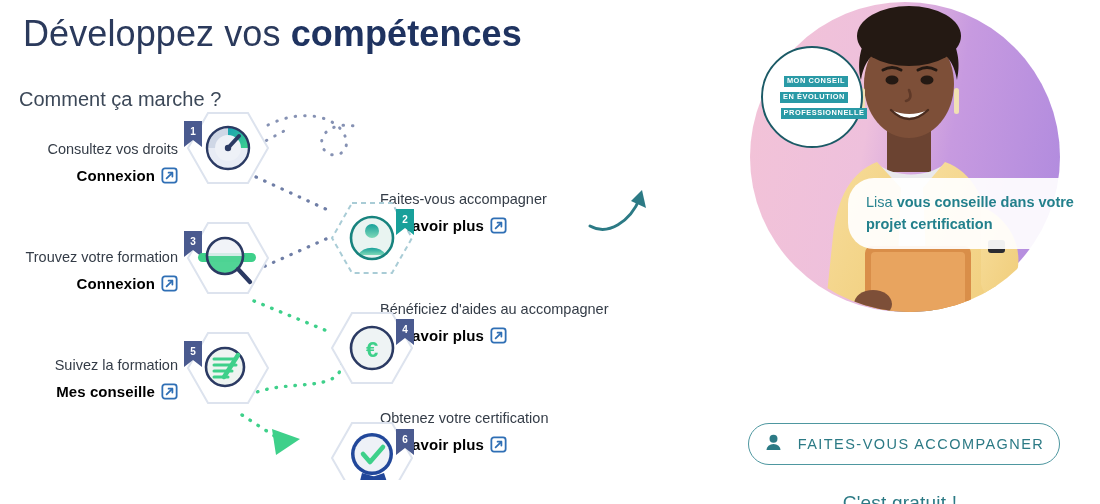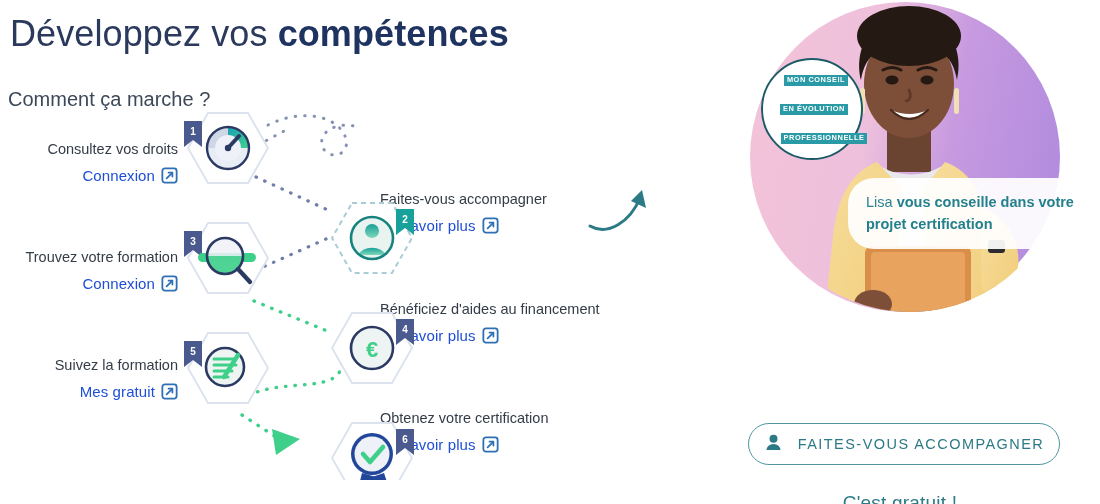--- a/index.html
+++ b/index.html
@@ -8,73 +8,73 @@
     background:#ffffff;
     font-family:"Liberation Sans","DejaVu Sans",sans-serif;
     overflow:hidden;
     position:relative;
     -webkit-font-smoothing:antialiased;
   }
   .stage{position:relative;width:1100px;height:504px;}
 
   
   .page-title{
-    position:absolute;left:10px;top:12px;
+    position:absolute;left:23px;top:12px;
     font-size:36px;line-height:44px;
     color:#2b3a5c;font-weight:300;letter-spacing:.1px;
     white-space:nowrap;
   }
   .page-title b{font-weight:700;color:#1f3360;}
   .subheading{
-    position:absolute;left:8px;top:86px;
+    position:absolute;left:19px;top:86px;
     font-size:20px;line-height:26px;
     color:#3c4858;font-weight:400;
     white-space:nowrap;
   }
 
   
   .step-text{position:absolute;}
   .step-text .title{
     font-size:14.5px;line-height:19px;color:#343c47;font-weight:400;
     white-space:nowrap;
   }
   .step-text .linkrow{
     display:flex;align-items:center;gap:6px;margin-top:8px;
     white-space:nowrap;
   }
   .step-text.right-align .linkrow{justify-content:flex-end;}
   .step-text.right-align .title{text-align:right;}
   .step-link{
-    font-size:15px;font-weight:400;color:#1d4ed8;
+    font-size:15px;font-weight:700;color:#000000;
     text-decoration:none;letter-spacing:.1px;text-align:right;
   }
   .ext-ico{display:inline-block;width:17px;height:17px;flex:0 0 17px;}
 
   
   .flow{position:absolute;left:180px;top:105px;width:420px;height:375px;}
   .flow svg{position:absolute;left:0;top:0;}
 
   
   .right-panel{position:absolute;left:700px;top:0;width:400px;height:504px;}
   .photo-circle{
     position:absolute;left:45px;top:-8px;width:320px;height:400px;
     overflow:hidden;
   }
   .circle-bg{
     position:absolute;left:5px;top:10px;width:310px;height:310px;
     border-radius:50%;
     background:linear-gradient(100deg,#f3c3d7 0%,#eec0dc 38%,#c79ae0 62%,#ae89de 100%);
   }
   .logo-badge{
-    position:absolute;left:16px;top:66px;width:98px;height:98px;
+    position:absolute;left:16px;top:54px;width:98px;height:98px;
     border-radius:50%;
     border:2px solid #1b5a66;
     background:#ffffff;
     display:flex;flex-direction:column;align-items:center;justify-content:center;
-    gap:18px;
+    gap:5px;
     z-index:6;
   }
   .logo-line{
     background:#2a9aa6;color:#ffffff;
     font-size:7.4px;font-weight:700;letter-spacing:.55px;
     padding:1.5px 3px;line-height:8px;white-space:nowrap;
     font-family:"Liberation Sans","DejaVu Sans",sans-serif;
     margin-left:24px;
   }
   .logo-line.l1{margin-left:8px;}
@@ -144,21 +144,21 @@
             <path d="M6.6 13.4 L13.2 6.8" stroke="#2f6fb5" stroke-width="2.1" stroke-linecap="round"></path>
             <path d="M8.9 6.7 L13.4 6.7 L13.4 11.2" fill="none" stroke="#2f6fb5" stroke-width="2.1" stroke-linecap="round" stroke-linejoin="round"></path>
           </svg>
       </span>
     </div>
   </div>
 
   <div class="step-text right-align" style="left:-10px;top:356px;width:188px;">
     <div class="title">Suivez la formation</div>
     <div class="linkrow">
-      <a class="step-link" href="#">Mes gratuit</a>
+      <a class="step-link" href="#">Mes conseille</a>
       <span class="ext-ico">
         <svg viewBox="0 0 20 20" width="17" height="17">
             <rect x="1.6" y="1.6" width="16.8" height="16.8" rx="3" fill="none" stroke="#2f6fb5" stroke-width="2.1"></rect>
             <path d="M6.6 13.4 L13.2 6.8" stroke="#2f6fb5" stroke-width="2.1" stroke-linecap="round"></path>
             <path d="M8.9 6.7 L13.4 6.7 L13.4 11.2" fill="none" stroke="#2f6fb5" stroke-width="2.1" stroke-linecap="round" stroke-linejoin="round"></path>
           </svg>
       </span>
     </div>
   </div>
 
@@ -170,21 +170,21 @@
         <svg viewBox="0 0 20 20" width="17" height="17">
             <rect x="1.6" y="1.6" width="16.8" height="16.8" rx="3" fill="none" stroke="#2f6fb5" stroke-width="2.1"></rect>
             <path d="M6.6 13.4 L13.2 6.8" stroke="#2f6fb5" stroke-width="2.1" stroke-linecap="round"></path>
             <path d="M8.9 6.7 L13.4 6.7 L13.4 11.2" fill="none" stroke="#2f6fb5" stroke-width="2.1" stroke-linecap="round" stroke-linejoin="round"></path>
           </svg>
       </span>
     </div>
   </div>
 
   <div class="step-text" style="left:380px;top:300px;">
-    <div class="title">Bénéficiez d'aides au financement</div>
+    <div class="title">Bénéficiez d'aides au accompagner</div>
     <div class="linkrow">
       <a class="step-link" href="#">En savoir plus</a>
       <span class="ext-ico">
         <svg viewBox="0 0 20 20" width="17" height="17">
             <rect x="1.6" y="1.6" width="16.8" height="16.8" rx="3" fill="none" stroke="#2f6fb5" stroke-width="2.1"></rect>
             <path d="M6.6 13.4 L13.2 6.8" stroke="#2f6fb5" stroke-width="2.1" stroke-linecap="round"></path>
             <path d="M8.9 6.7 L13.4 6.7 L13.4 11.2" fill="none" stroke="#2f6fb5" stroke-width="2.1" stroke-linecap="round" stroke-linejoin="round"></path>
           </svg>
       </span>
     </div>

